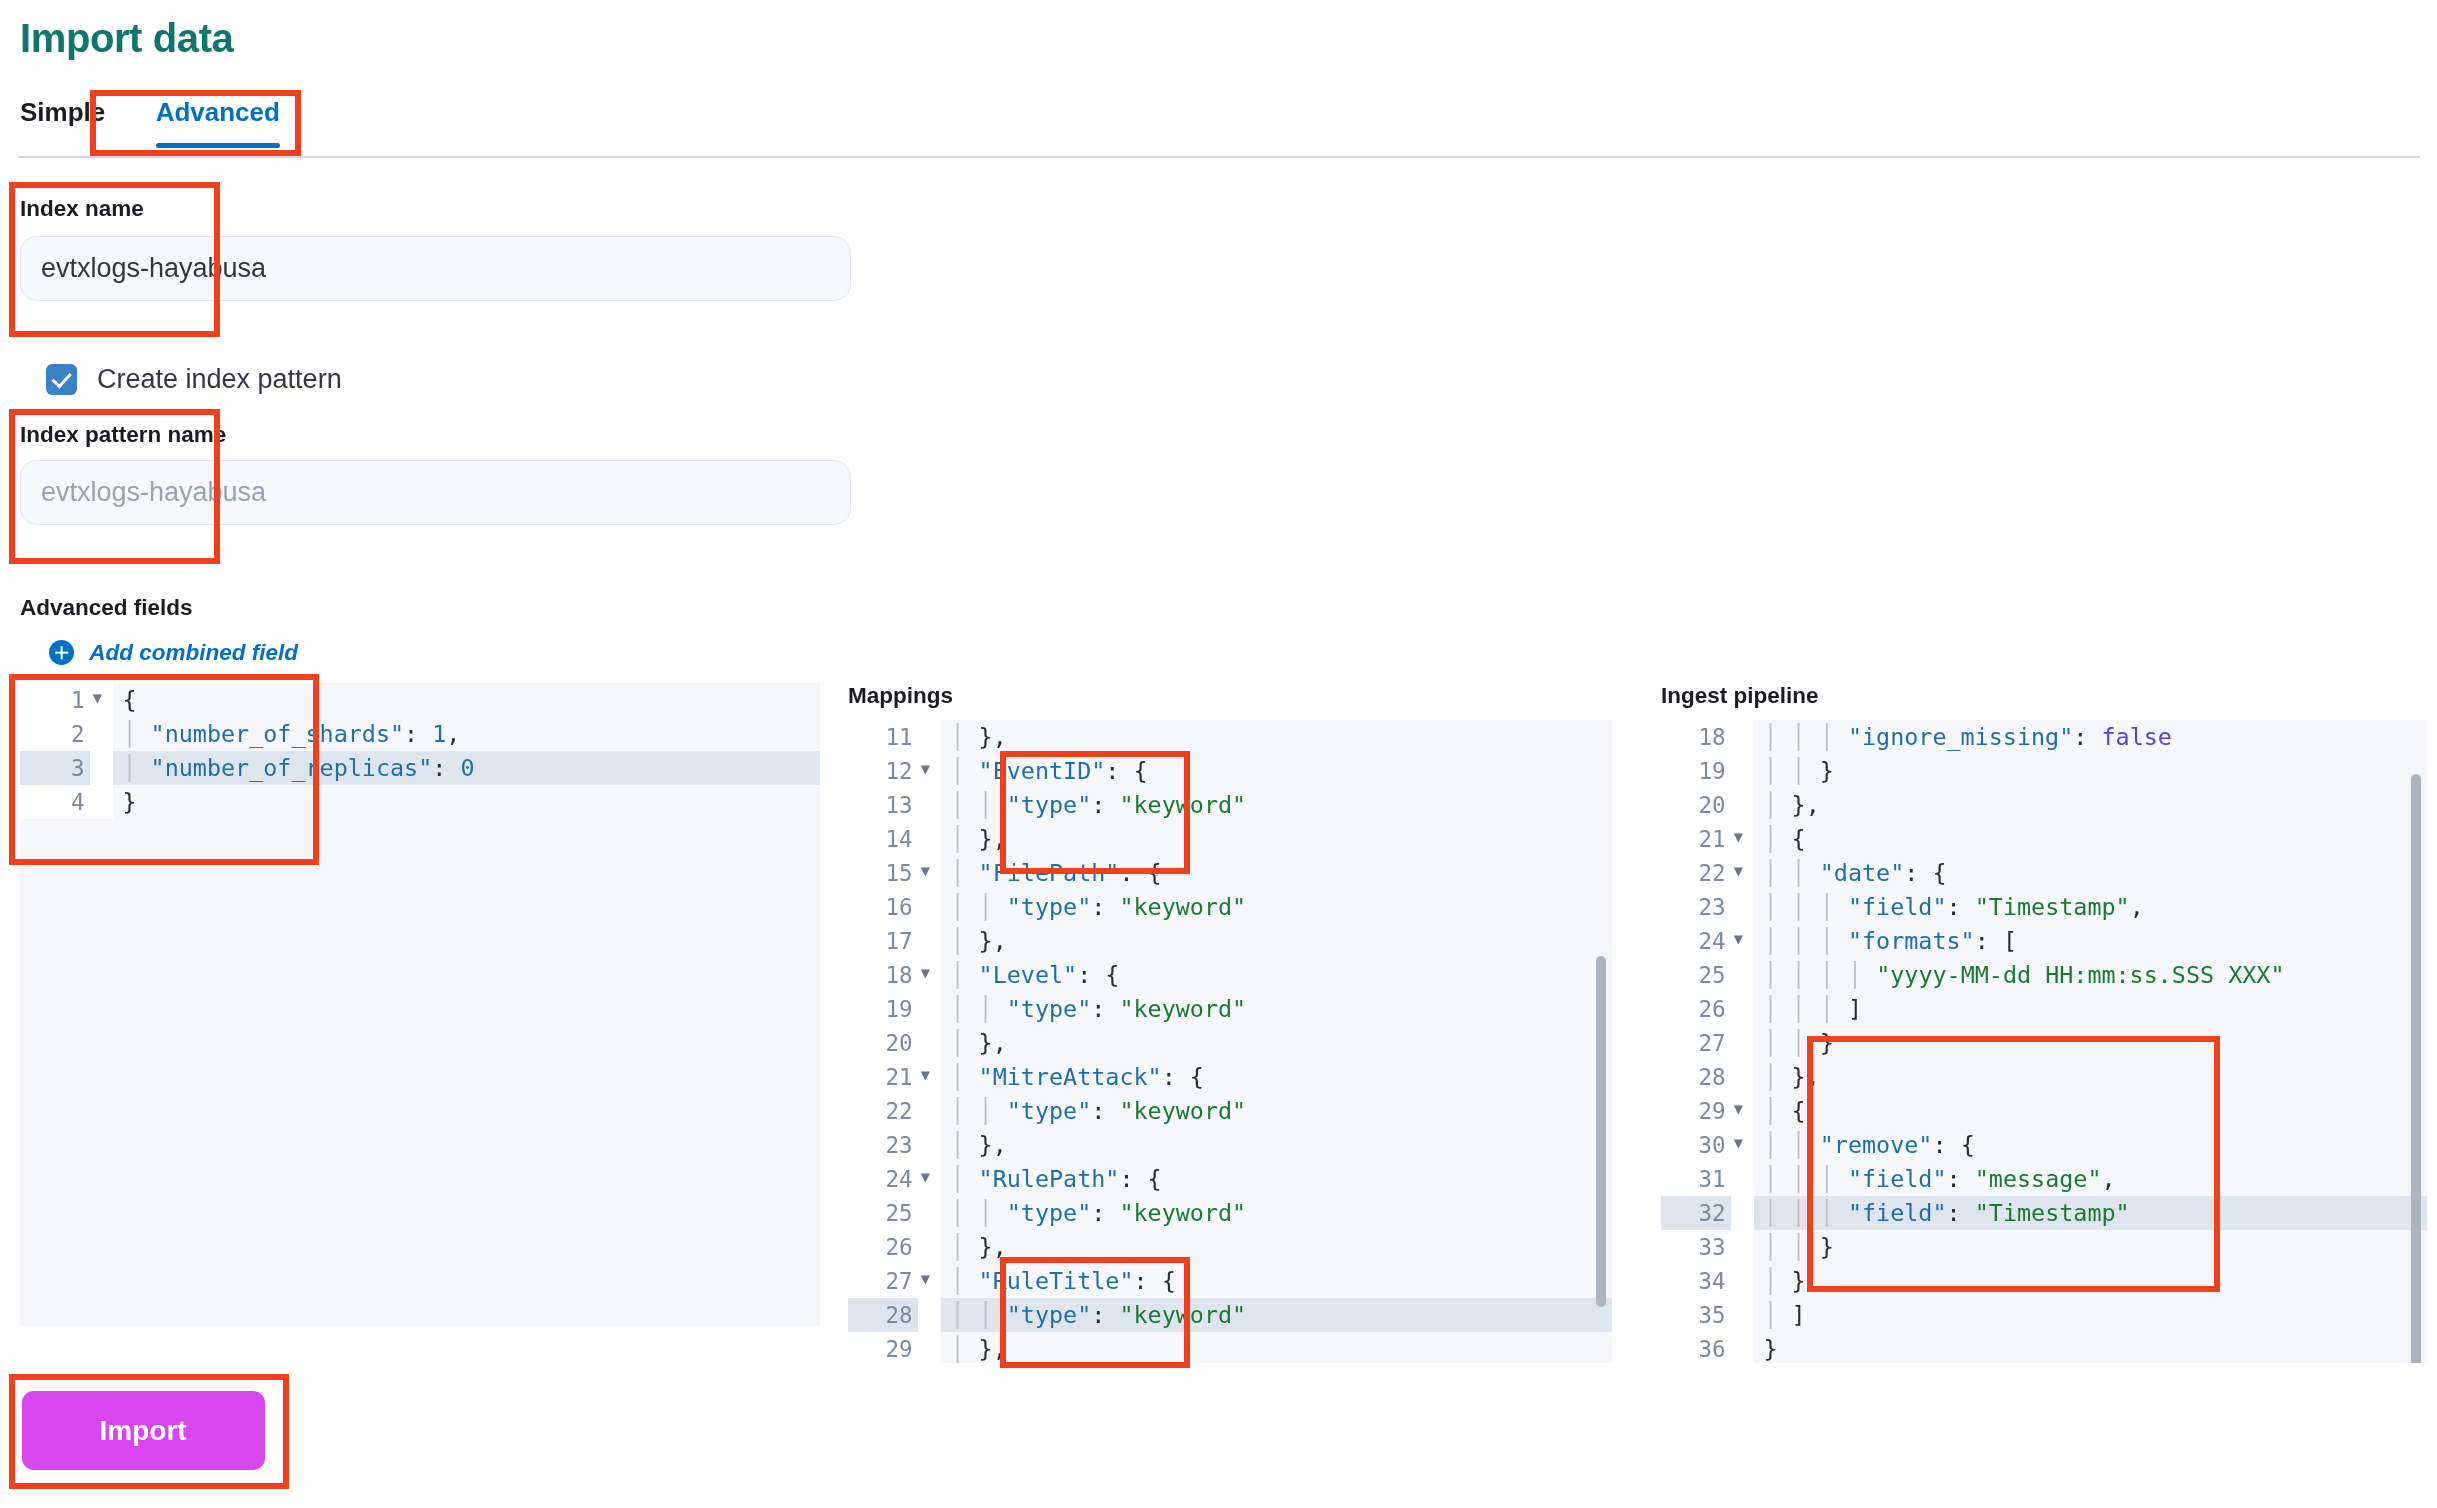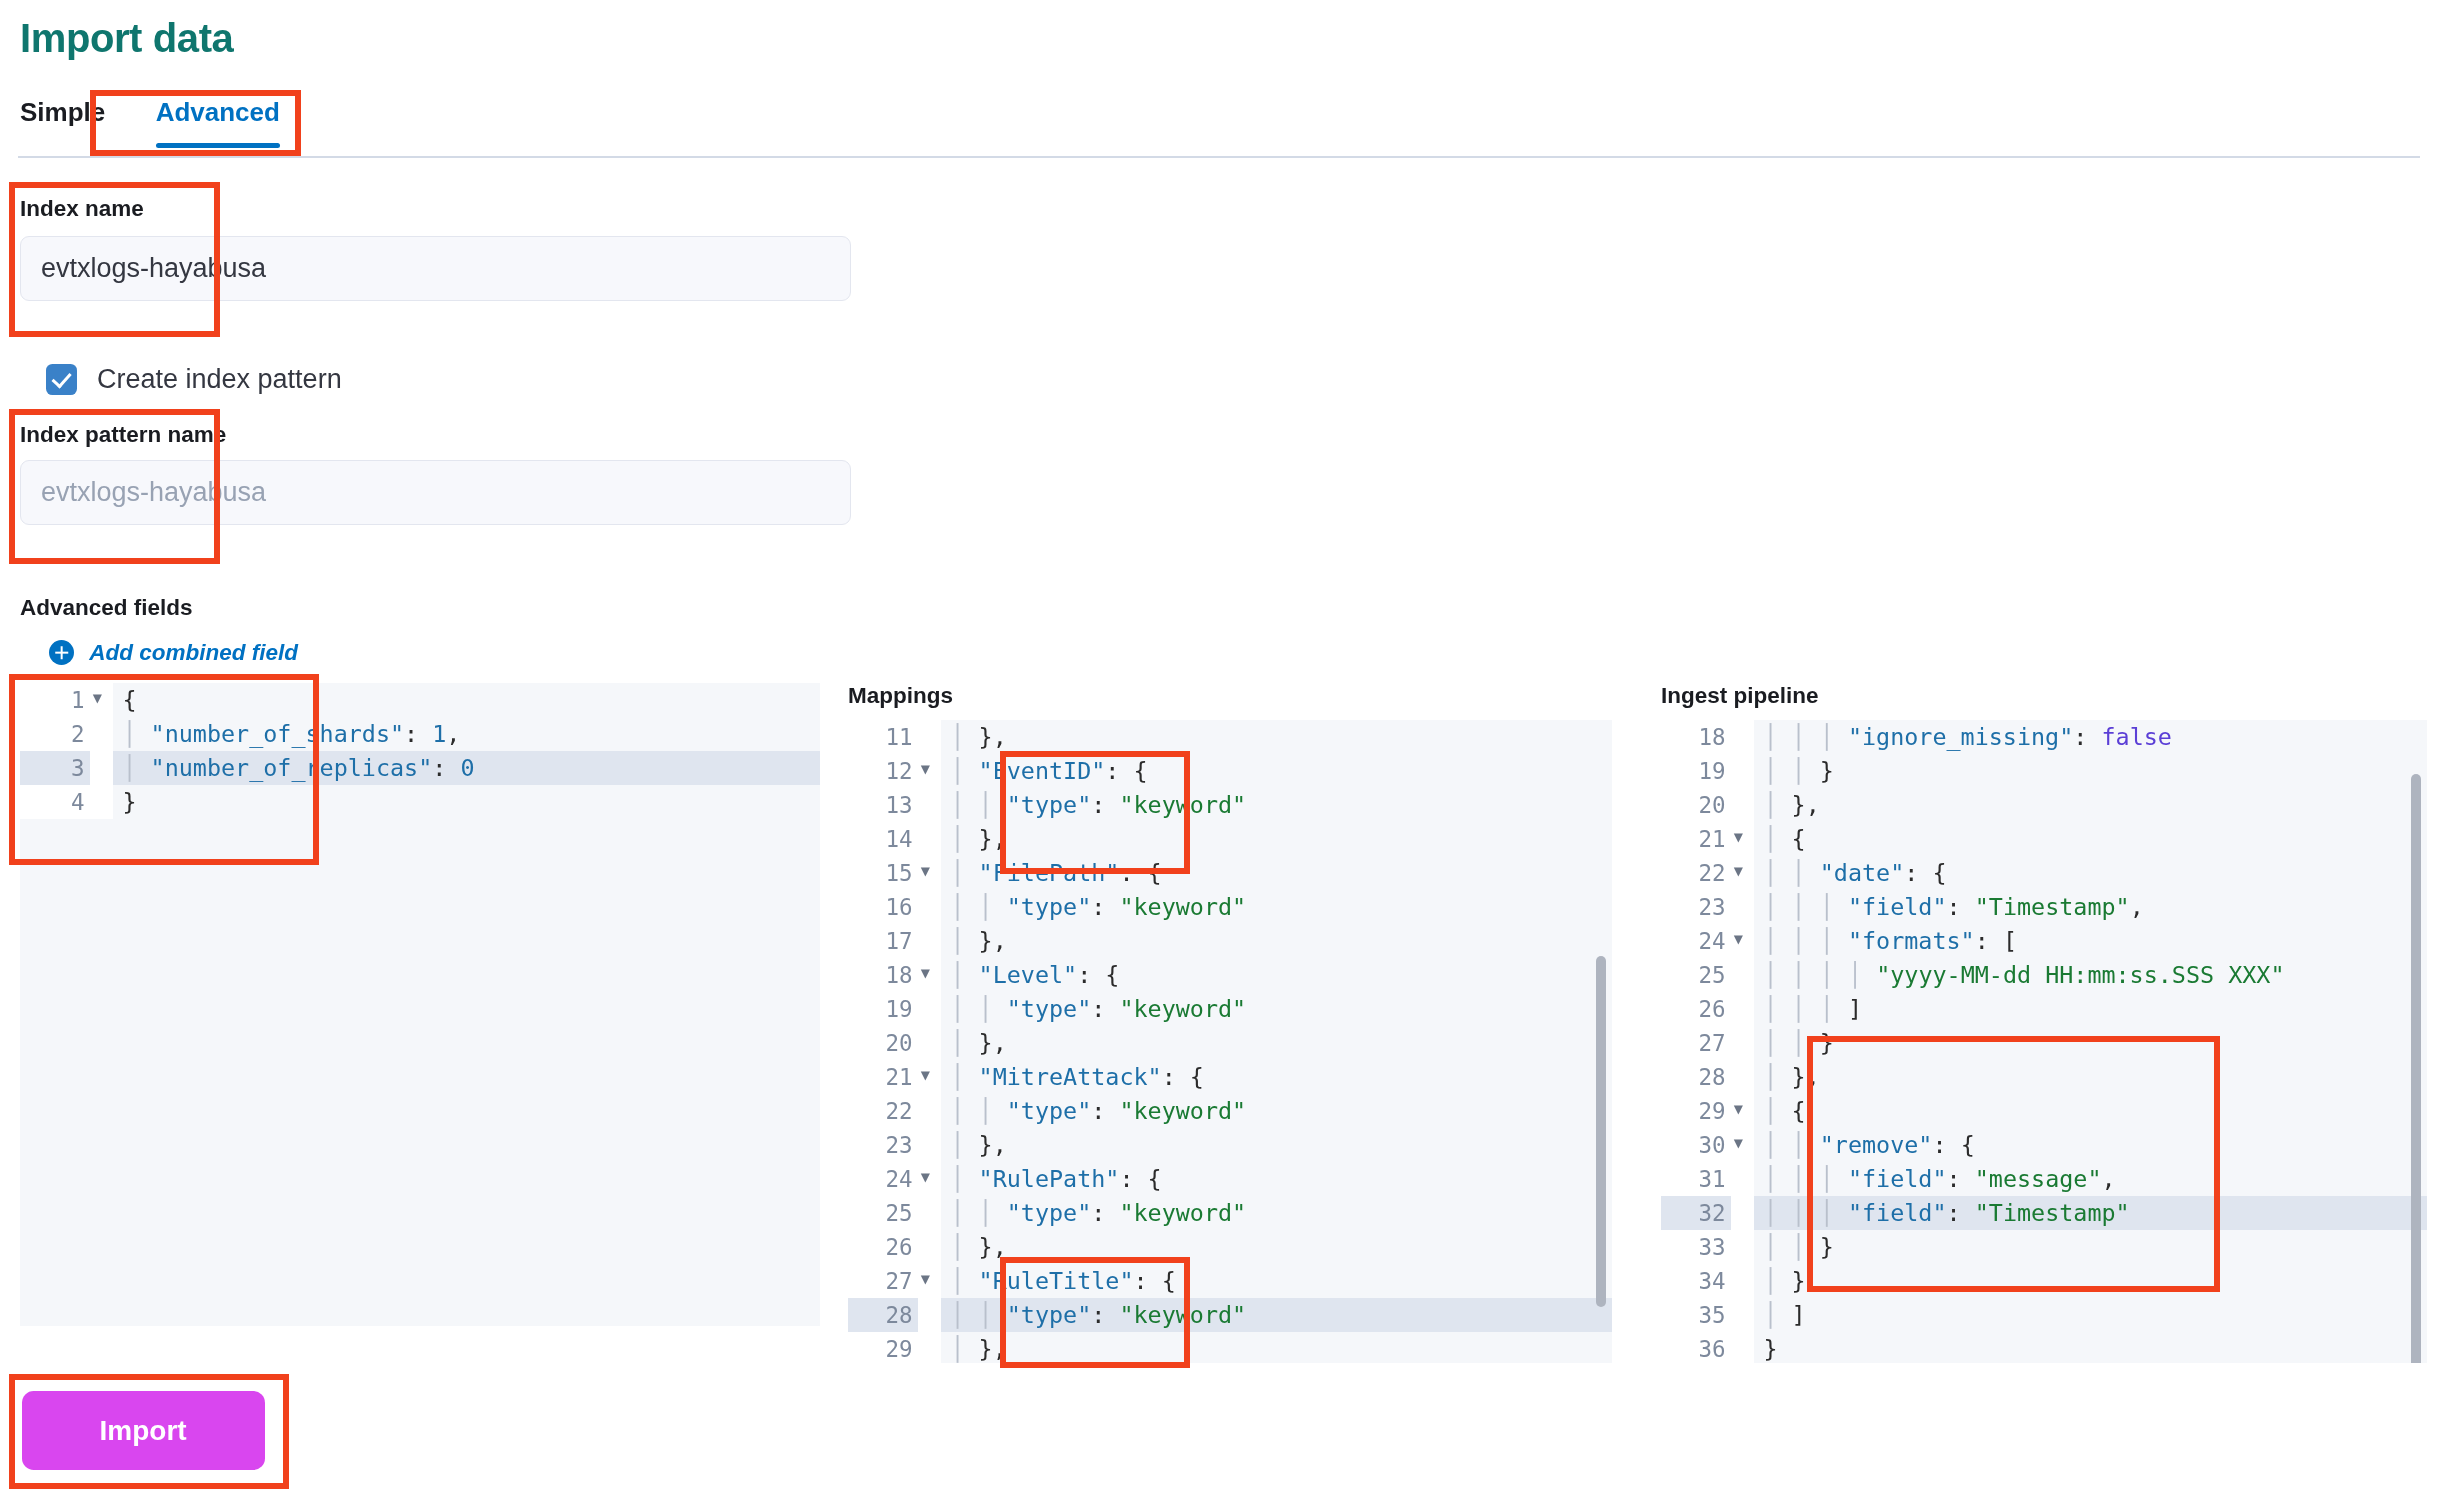--- a/index.html
+++ b/index.html
@@ -76,21 +76,21 @@
     font-weight: bold;
     color: #1a1c21;
   }
   .text-input {
     position: absolute;
     left: 20px;
     width: 831px;
     height: 65px;
     background: #f7f8fc;
     border: 0.9px solid #e3e6ef;
-    border-radius: 9px;
+    border-radius: 17px;
     box-sizing: border-box;
     display: flex;
     align-items: center;
     padding-left: 20px;
     font-size: 27px;
     color: #343741;
   }
   .text-input.placeholder { color: #98a2b3; }
 
   

